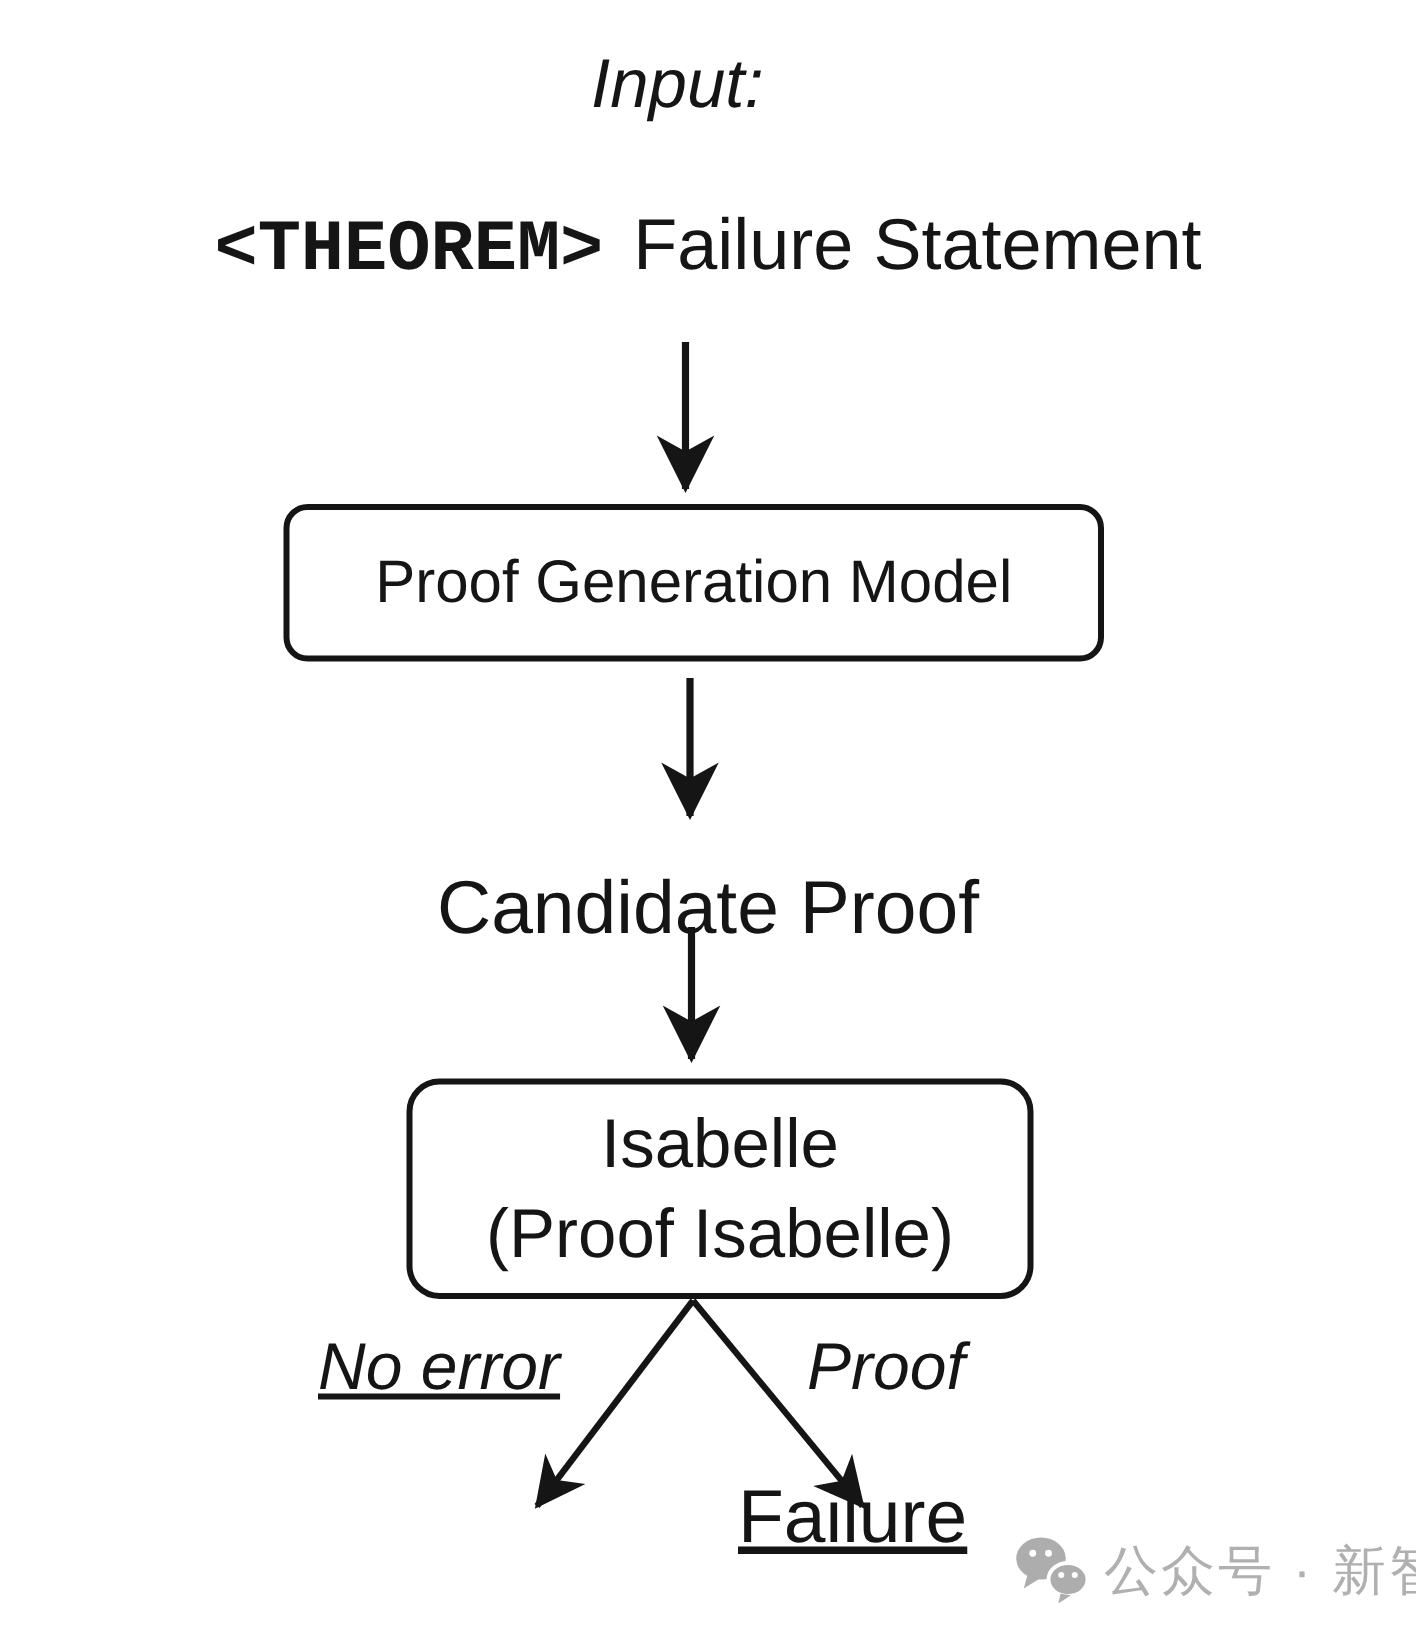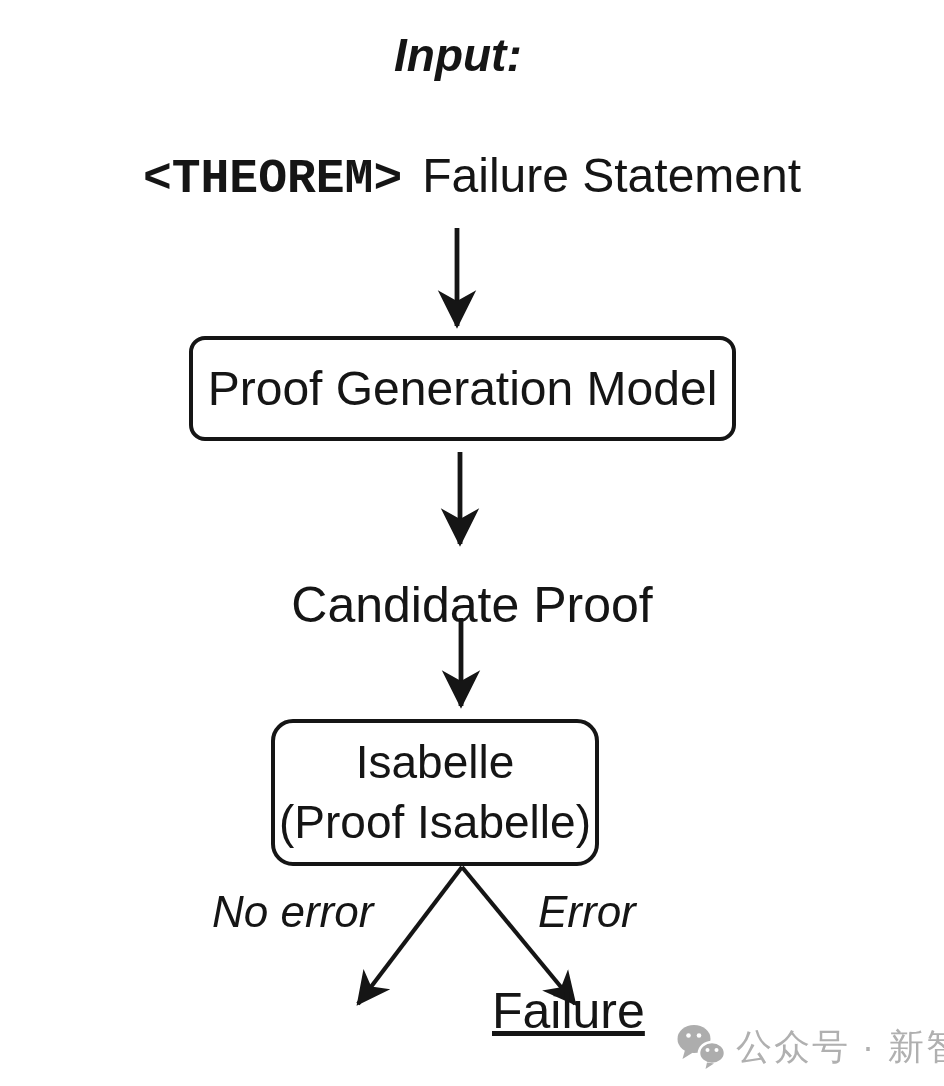--- a/index.html
+++ b/index.html
@@ -5,48 +5,48 @@
   html,body { margin:0; padding:0; background:#ffffff; }
   .canvas {
     position:relative; width:944px; height:1086px; background:#ffffff;
     font-family:"Liberation Sans","DejaVu Sans",sans-serif; color:#151515;
     overflow:hidden;
   }
   .arrows { position:absolute; left:0; top:0; width:944px; height:1086px; pointer-events:none; }
 
   .input-label {
     position:absolute; left:394px; top:30px;
-    font-size:46px; font-style:italic; line-height:1.1; white-space:nowrap;font-weight:bold;
+    font-size:46px; font-style:italic; line-height:1.1; white-space:nowrap;
   }
   .io-line {
-    position:absolute; left:0; top:150px; width:944px;
+    position:absolute; left:0; top:138px; width:944px;
     display:flex; justify-content:center; align-items:baseline; gap:20px;
     font-size:48px; line-height:1.1; white-space:nowrap;
   }
   .io-line .mono {
     font-family:"Liberation Mono","DejaVu Sans Mono",monospace;
     font-weight:700; font-size:48px;
   }
 
   .box {
     position:absolute; background:#ffffff; border:4px solid #151515;
     display:flex; align-items:center; justify-content:center; text-align:center;
     box-sizing:border-box;
   }
-  .box1 { left:189px; top:336px; width:547px; height:105px; border-radius:16px; font-size:48px; }
-  .box2 { left:271px; top:719px; width:328px; height:147px; border-radius:22px;
+  .box1 { left:189px; top:336px; width:547px; height:105px; border-radius:16px; font-size:40px; }
+  .box2 { left:271px; top:719px; width:418px; height:147px; border-radius:22px;
           font-size:46px; flex-direction:column; line-height:1.3; }
 
   .flow-label { position:absolute; line-height:1.1; white-space:nowrap;margin-top:27px; }
   .candidate  { left:0; top:551px; width:944px; text-align:center; font-size:50px; }
   .success    { left:252px; top:1007px; font-size:50px; }
   .failure    { left:492px; top:957px; font-size:50px;text-decoration:underline; }
 
   .edge-label { position:absolute; font-size:44px; font-style:italic; line-height:1.1; white-space:nowrap; }
-  .no-error   { left:212px; top:888px; }
+  .no-error   { left:212px; top:888px;text-decoration:underline; }
   .error      { left:538px; top:888px; }
 
   .watermark {
     position:absolute; left:676px; top:1024px;
     display:flex; align-items:center; gap:10px; color:#b0b0b0;
   }
   .wm-text { font-size:36px; line-height:1.2; letter-spacing:2px; white-space:nowrap; }
 </style>
 </head>
 <body>
@@ -78,21 +78,21 @@
   </div>
 
   <div class="flow-label candidate">Candidate Proof</div>
 
   <div class="box box2">
     <div>Isabelle</div>
     <div>(Proof Isabelle)</div>
   </div>
 
   <div class="edge-label no-error">No error</div>
-  <div class="edge-label error">Error</div>
+  <div class="edge-label error">Proof</div>
 
   <div class="flow-label failure">Failure</div>
 
   <div class="watermark">
     <svg width="50" height="46" viewBox="0 0 50 46" xmlns="http://www.w3.org/2000/svg">
       <g fill="#adadad">
         <ellipse cx="18" cy="15" rx="16.5" ry="14"></ellipse>
         <polygon points="9,26 6.5,35 17,28.5"></polygon>
       </g>
       <circle cx="12.5" cy="11.5" r="2.3" fill="#ffffff"></circle>

